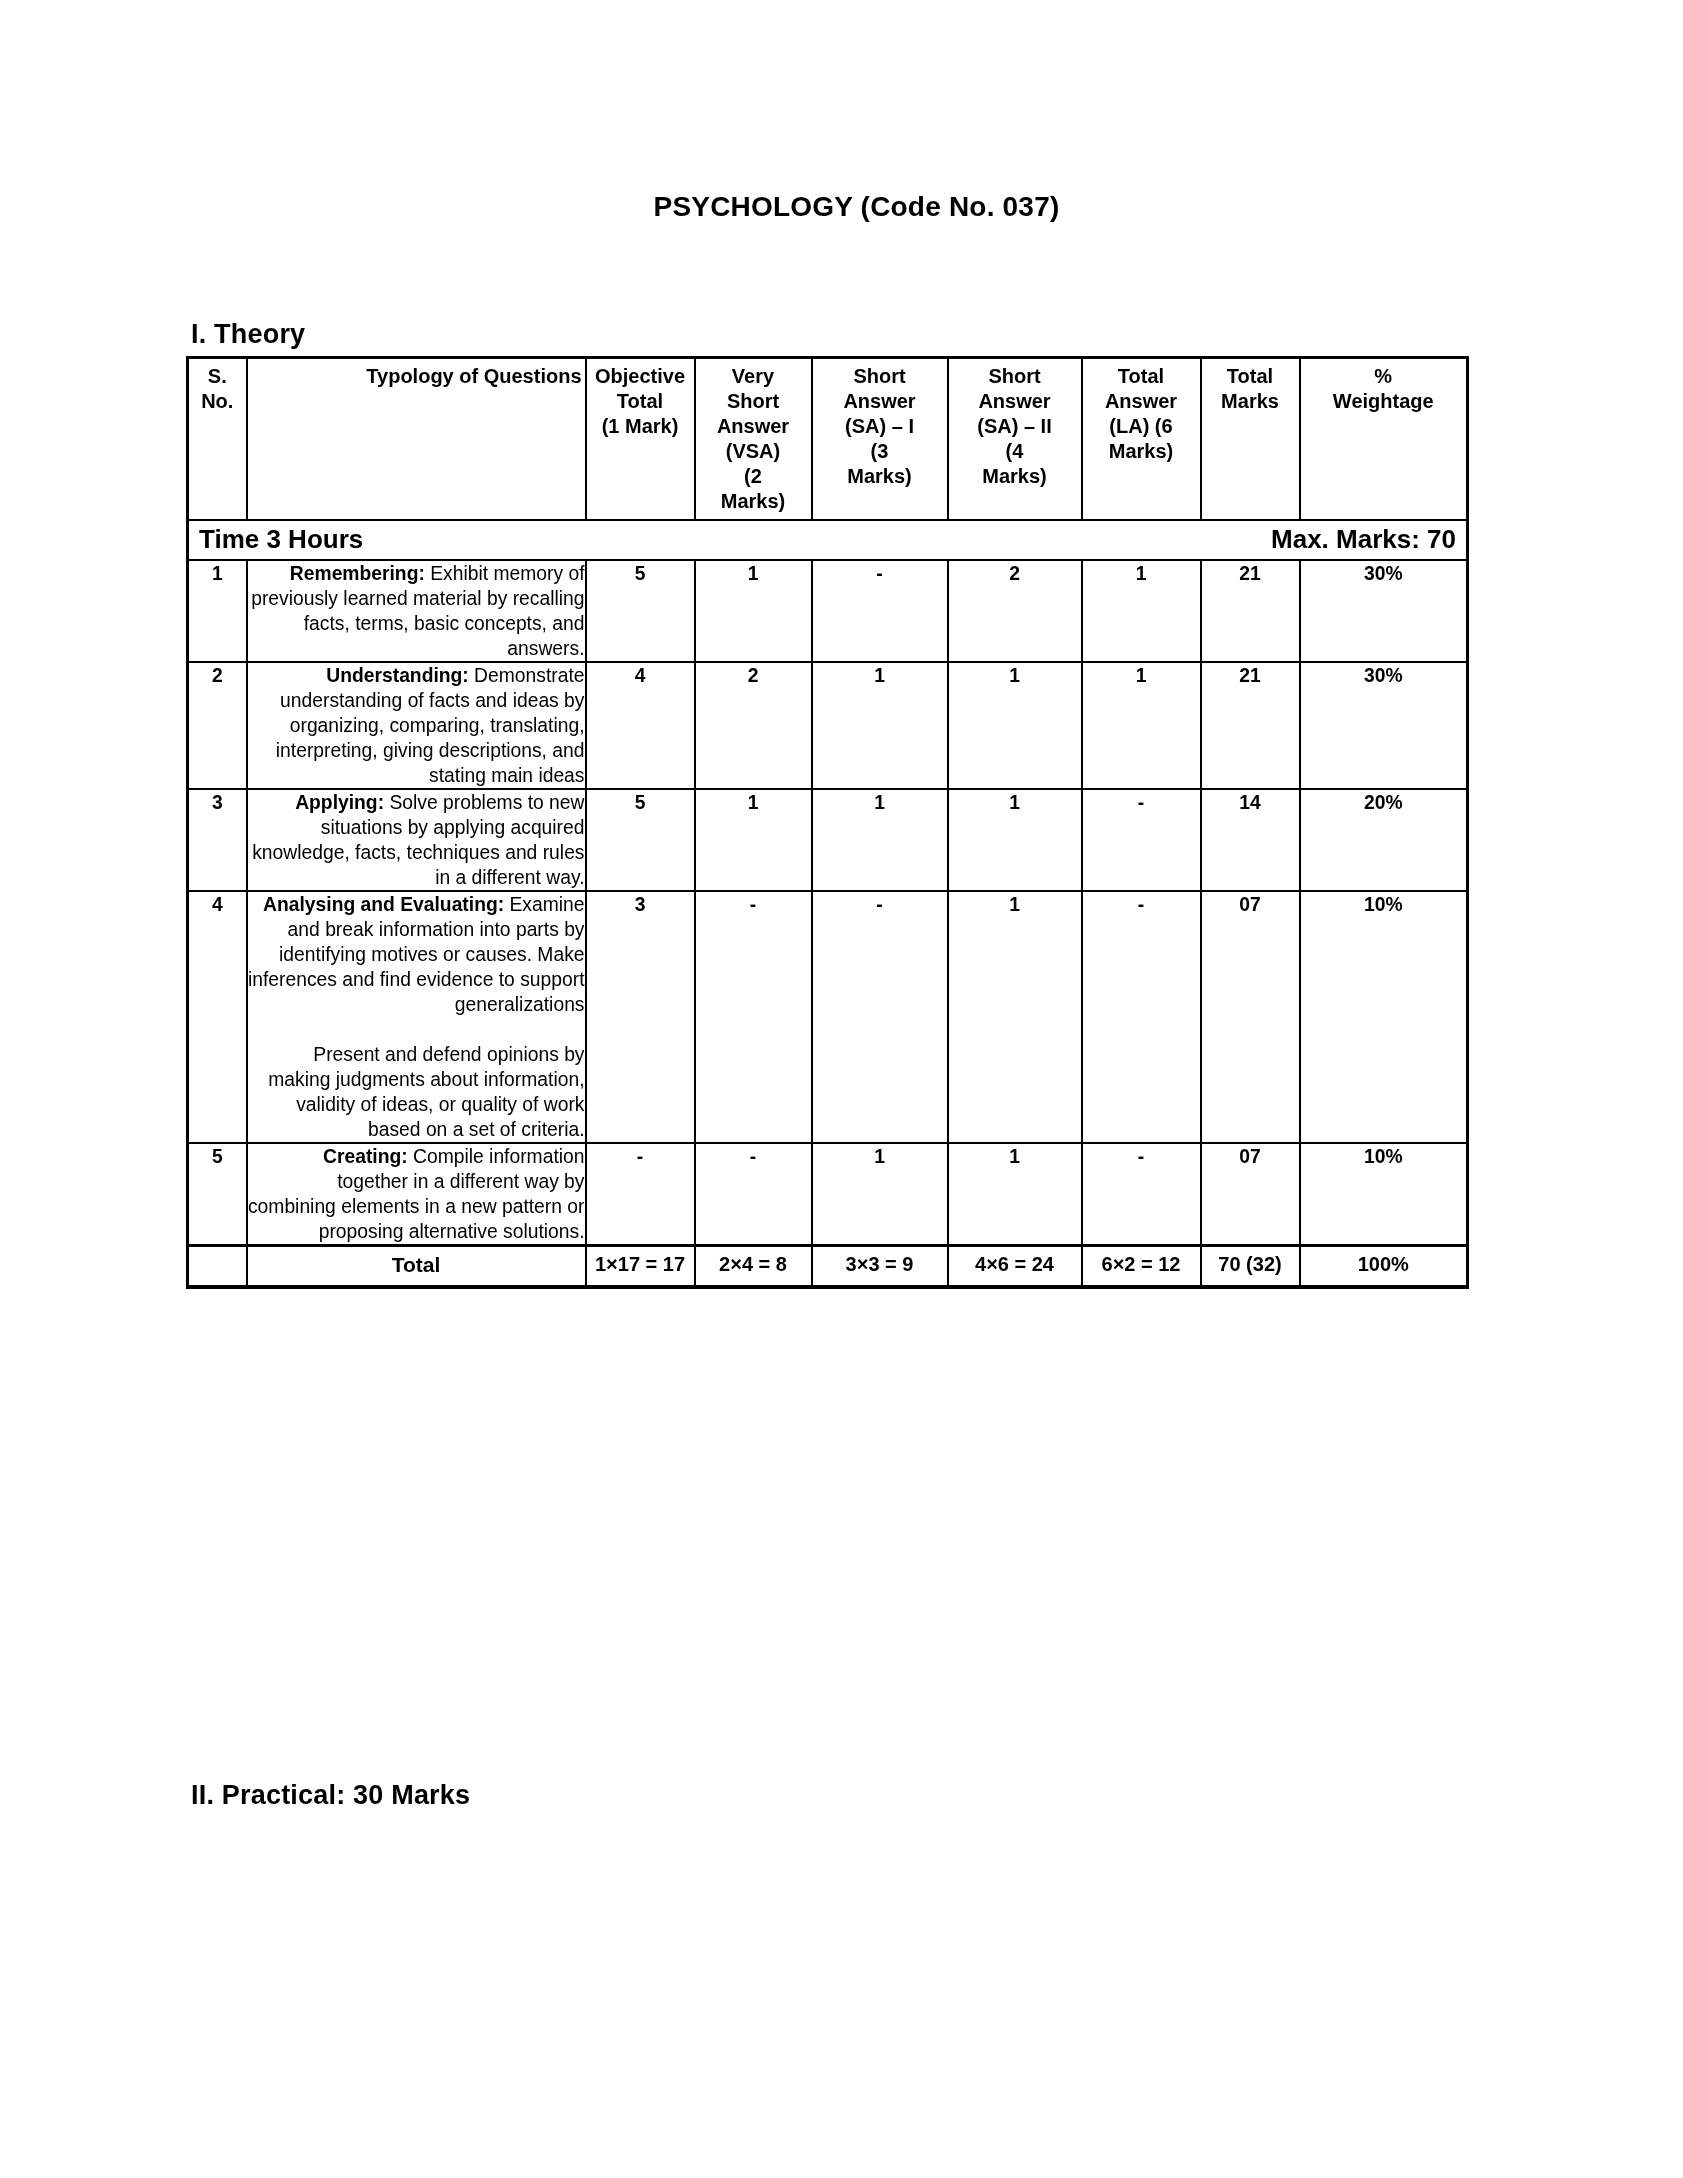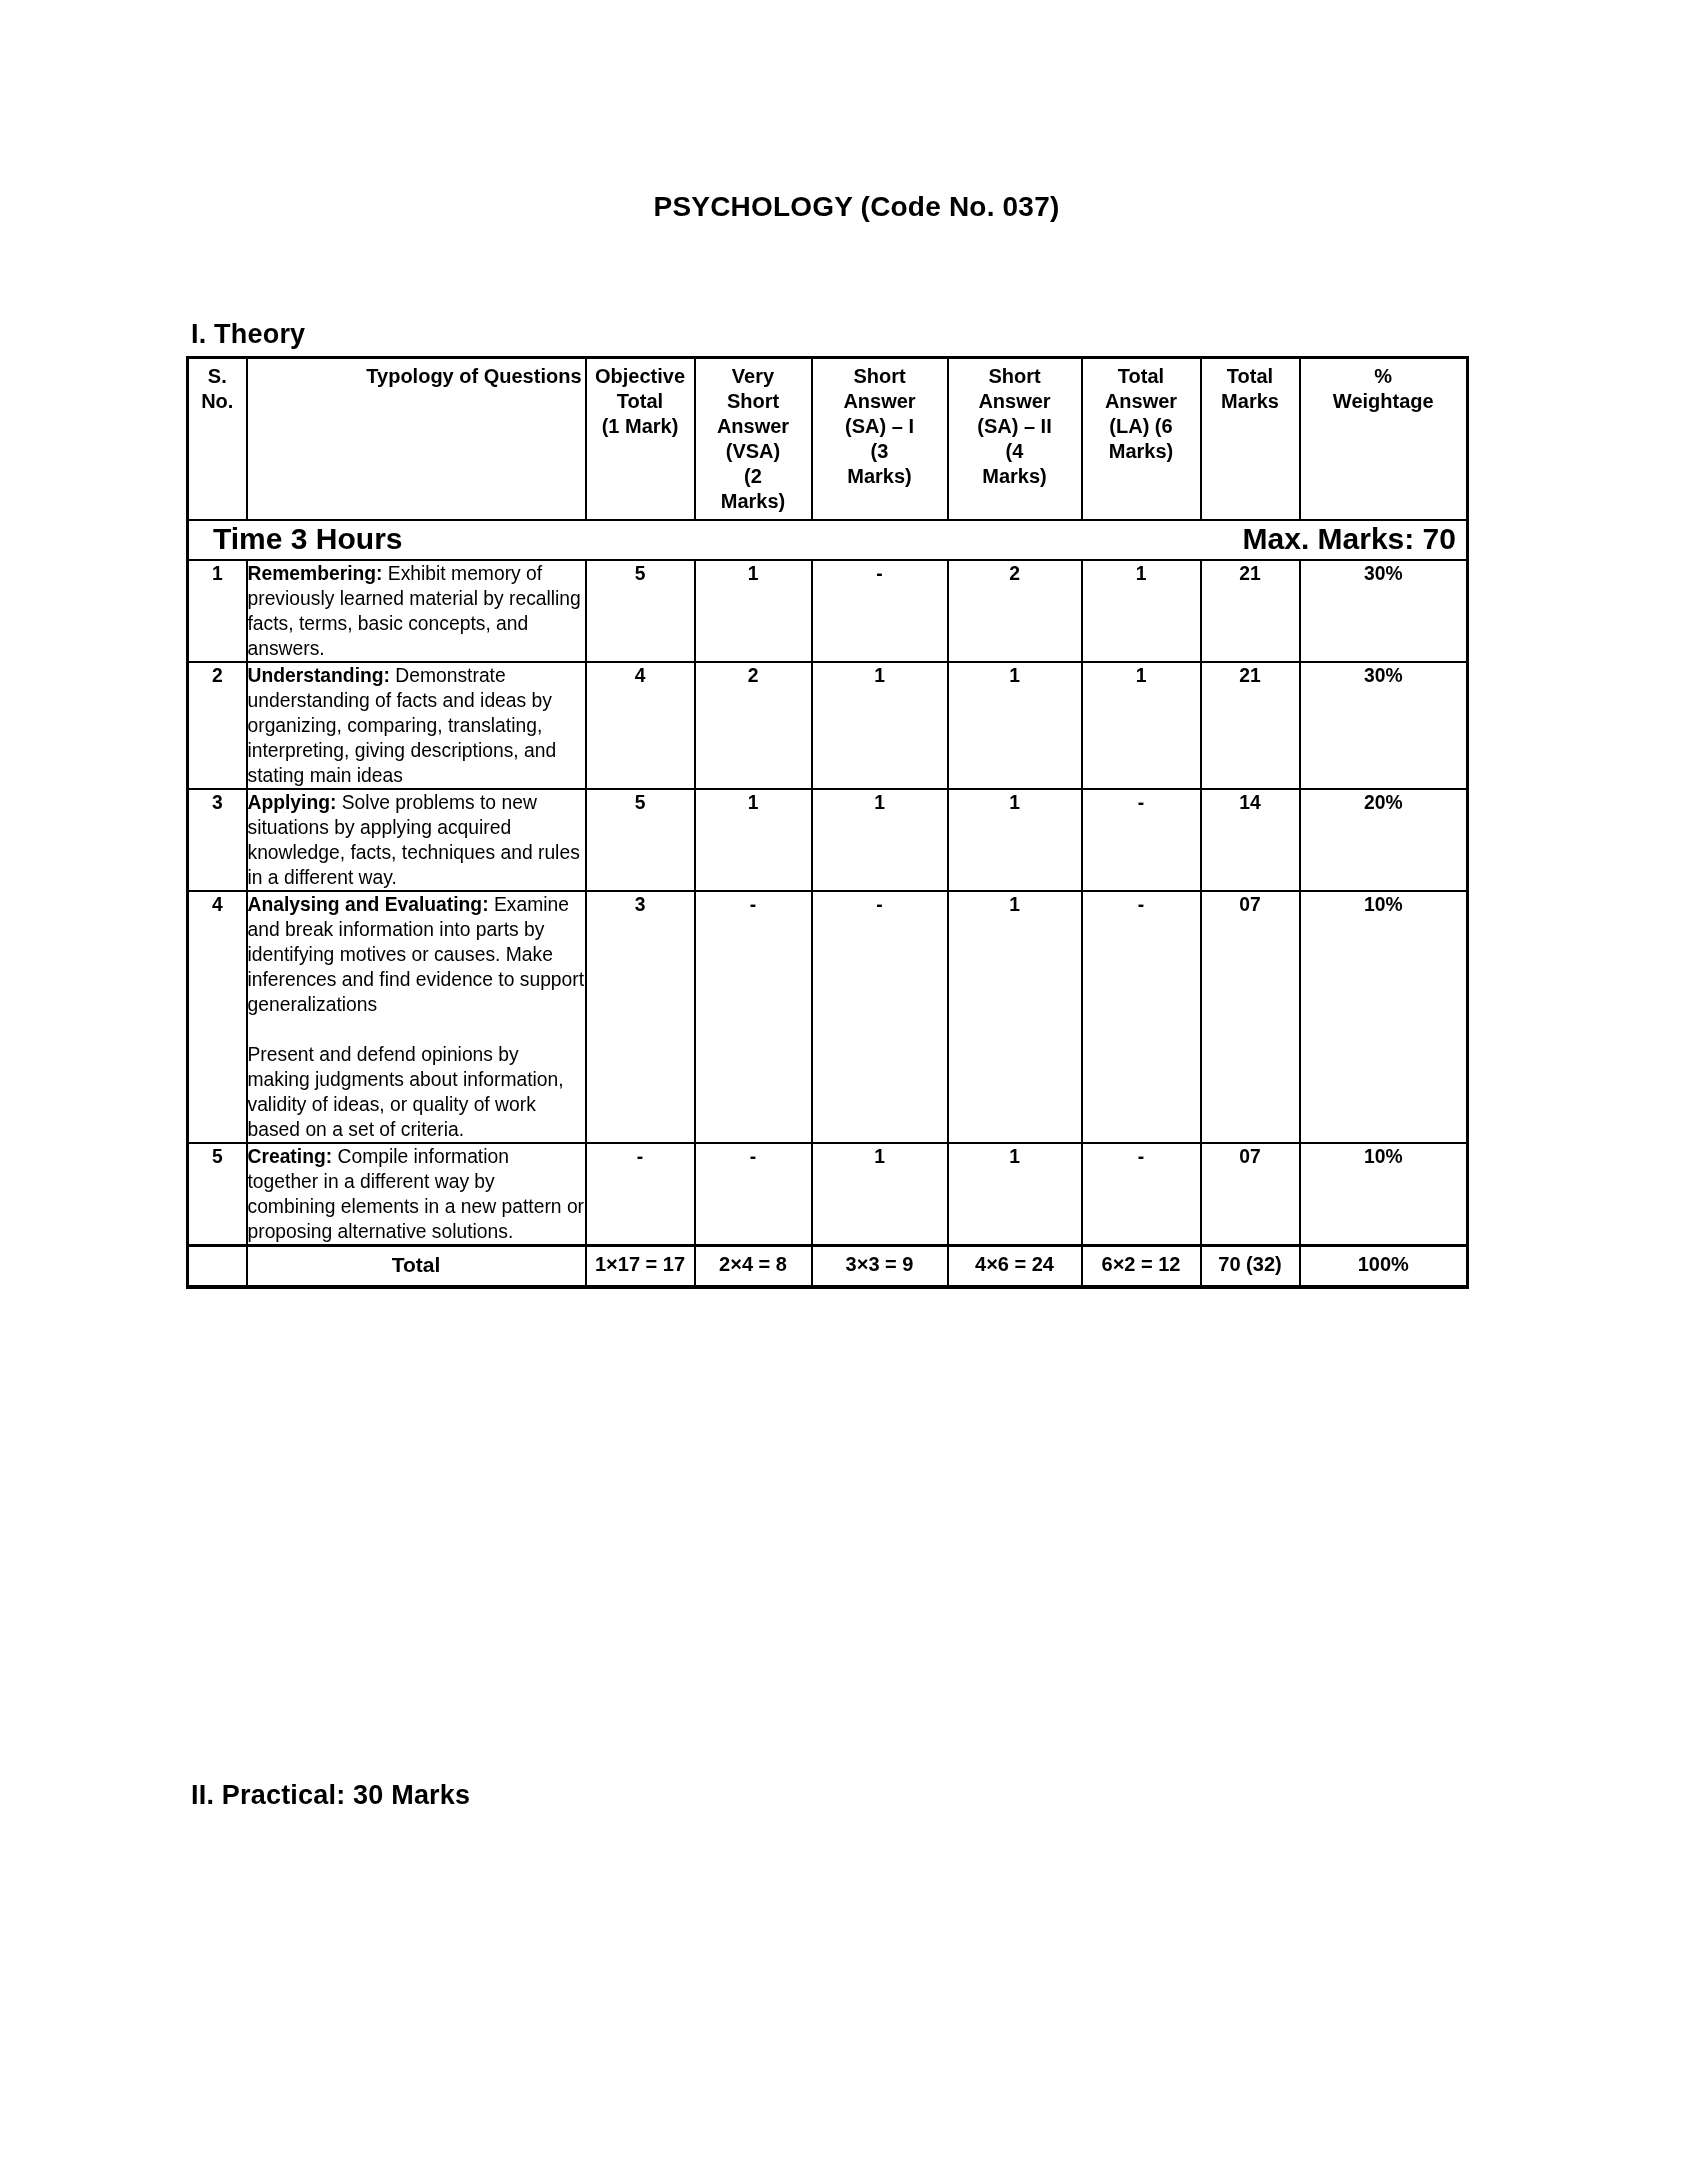--- a/index.html
+++ b/index.html
@@ -77,22 +77,22 @@
     line-height: 24px;
   }
   
   .timebar td {
     border-bottom: 3px solid #000;
   }
   .timebar .tb-inner {
     display: flex;
     justify-content: space-between;
     align-items: center;
-    padding: 4px 10px 6px 24px;
-    font-size: 30px;
+    padding: 4px 10px 6px 10px;
+    font-size: 26px;
     font-weight: bold;
     height: 28px;
   }
 
   
   thead.head th {
     font-size: 20px;
     line-height: 25px;
     font-weight: bold;
     text-align: center;
@@ -116,20 +116,21 @@
     font-weight: bold;
     font-size: 21px;
   }
   td.c-typ {
     text-align: left;
     vertical-align: top;
     padding: 6px 8px 8px 10px;
   }
   td.c-typ p {
     margin: 0;
+    text-align: right;
   }
   td.c-typ p.gap {
     margin-top: 25px;
   }
   td.c-typ b { font-weight: bold; }
   td.c-num {
     text-align: center;
     vertical-align: middle;
     font-weight: bold;
     font-size: 21px;

